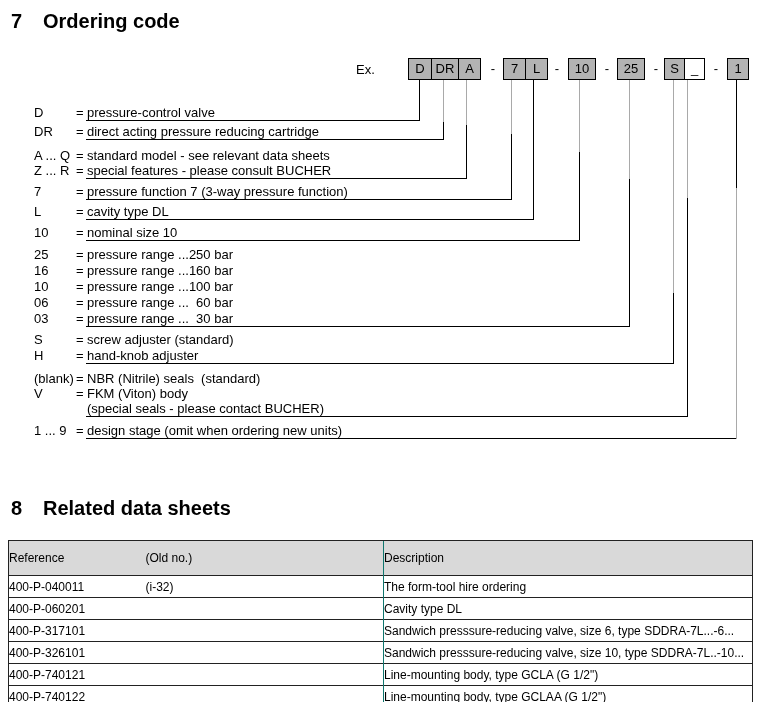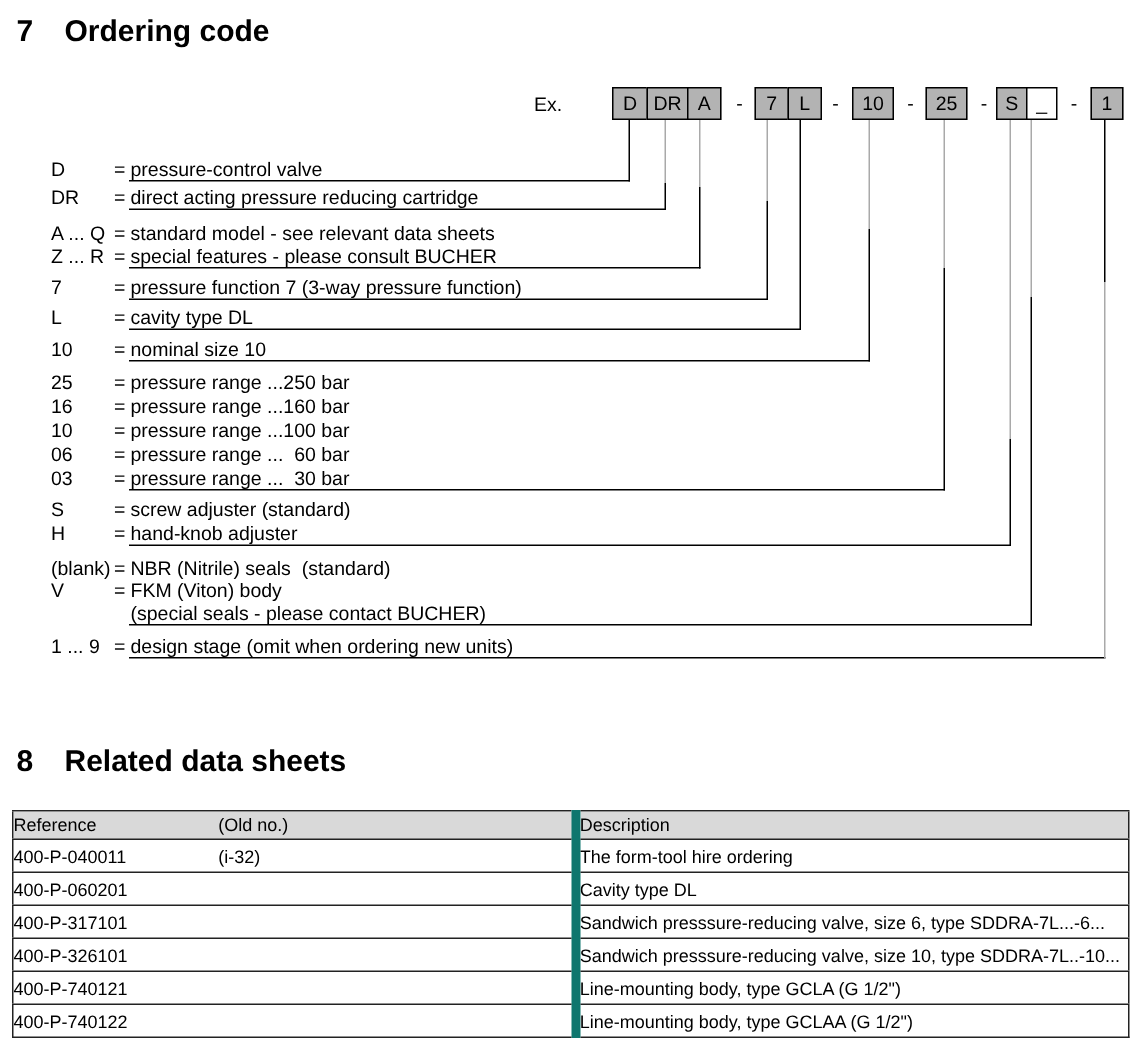--- a/index.html
+++ b/index.html
@@ -16,26 +16,26 @@
   .lrow{position:absolute;left:0;width:760px;height:15px;font-size:13px;line-height:15px;}
   .term{position:absolute;left:34px;white-space:pre;}
   .eq{position:absolute;left:76px;}
   .desc{position:absolute;left:87px;white-space:pre;}
   .uline{position:absolute;height:1px;background:#000;left:86px;}
   .vline{position:absolute;width:1px;}
   .ds-table{position:absolute;left:8px;top:540px;width:744px;border-collapse:collapse;
             table-layout:fixed;font-size:12px;border:1px solid #222;}
   .ds-table th,.ds-table td{border-top:1px solid #222;padding:0;text-align:left;
             font-weight:normal;overflow:hidden;white-space:nowrap;vertical-align:middle;}
-  .ds-table thead tr{height:19px;}
+  .ds-table thead tr{height:35px;}
   .ds-table tbody tr{height:22px;margin-top:28px;}
   .ds-table thead th{background:var(--header-bg,#d9d9d9);}
   .c1{padding-left:8px;}
   .c2{padding-left:0;}
-  .c3{border-left:6px solid #0f766e;padding-left:6px;}
+  .c3{border-left:1px solid #0f766e;padding-left:6px;}
 </style>
 </head>
 <body>
 
 <div id="page">
 
   <div class="heading" style="top:10px;">
     <span class="hnum">7</span>
     <span class="htitle">Ordering code</span>
   </div>

